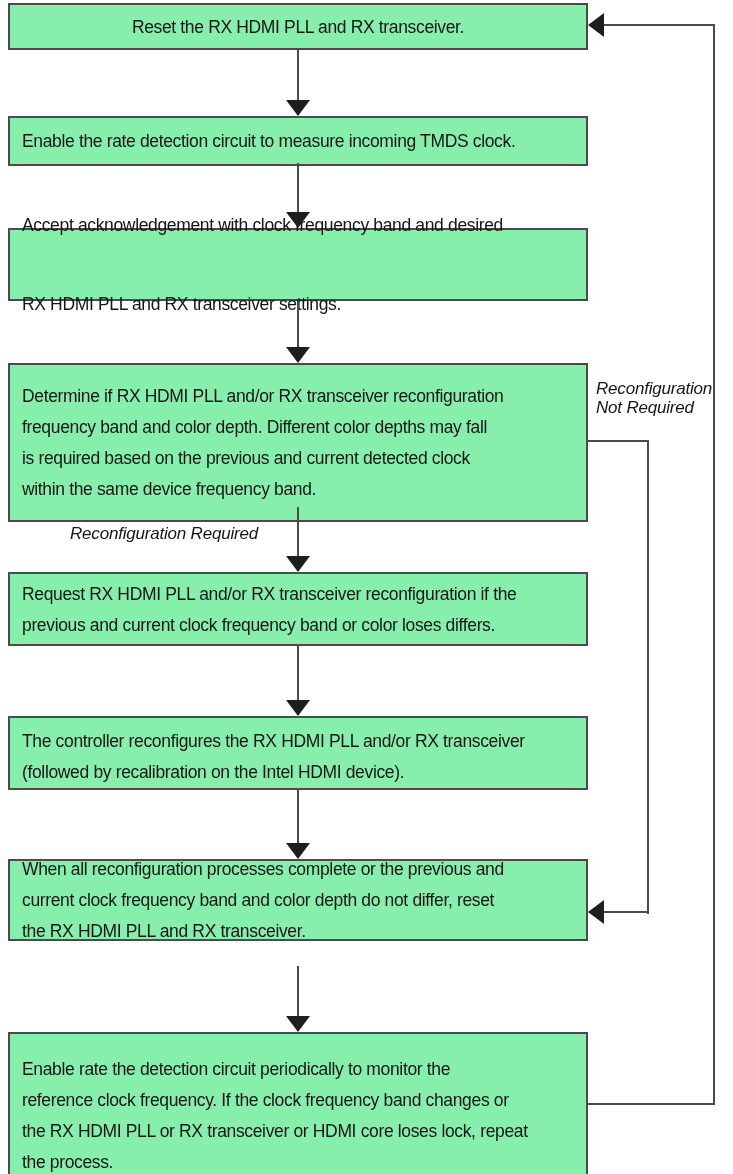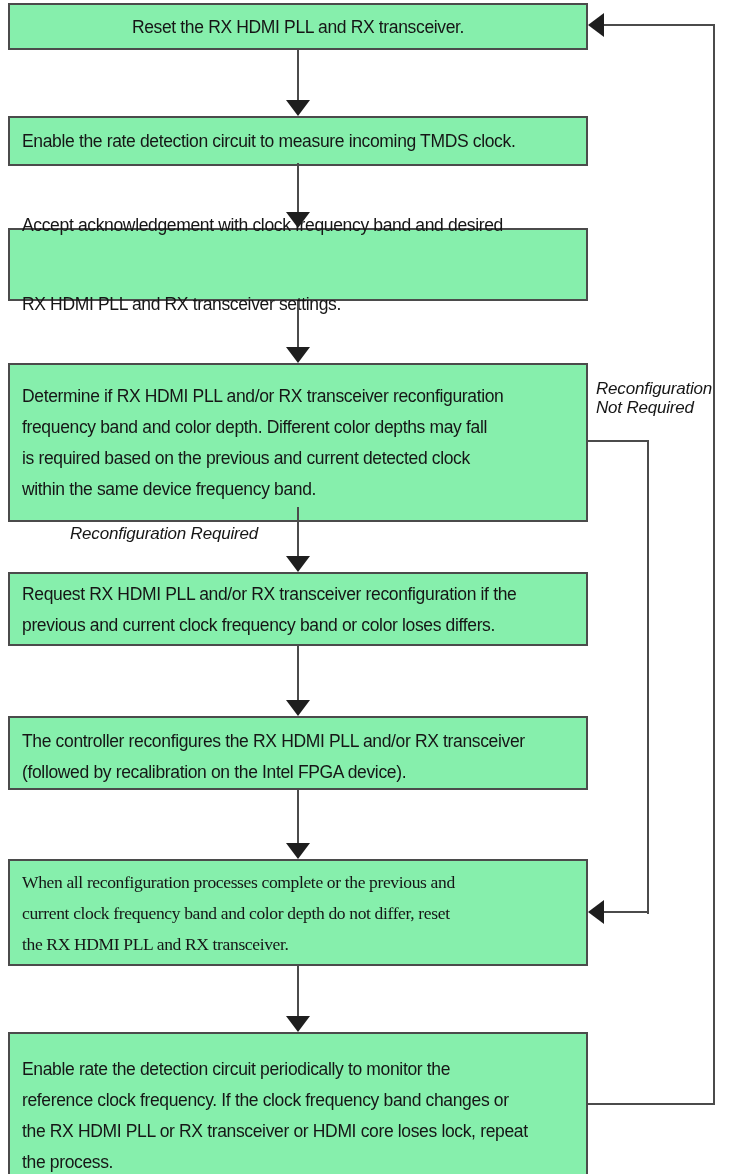--- a/index.html
+++ b/index.html
@@ -71,21 +71,21 @@
   }
   .flow-label.right-align { text-align: center; }
 
   
   .b0 { top: 3px;    height: 47px; }
   .b1 { top: 116px;  height: 50px; }
   .b2 { top: 228px;  height: 73px; gap: 48px; }
   .b3 { top: 363px;  height: 159px; }
   .b4 { top: 572px;  height: 74px; }
   .b5 { top: 716px;  height: 74px; justify-content: flex-end; }
-  .b6 { top: 859px;  height: 107px; font-family: Liberation Serif, serif; }
+  .b6 { top: 859px;  height: 82px; }
   .b7 { top: 1032px; height: 166px; }
 
   
   .s0 { left: 297px; top: 50px;  height: 51px; }
   .s1 { left: 297px; top: 163px; height: 50px; }
   .s2 { left: 297px; top: 301px; height: 47px; }
   .s3 { left: 297px; top: 507px; height: 50px; }
   .s4 { left: 297px; top: 646px; height: 55px; }
   .s5 { left: 297px; top: 790px; height: 54px; }
   .s6 { left: 297px; top: 966px; height: 51px; }
@@ -139,21 +139,21 @@
     <div class="bline">within the same device frequency band.</div>
   </div>
 
   <div class="box b4">
     <div class="bline">Request RX HDMI PLL and/or RX transceiver reconfiguration if the</div>
     <div class="bline">previous and current clock frequency band or color loses differs.</div>
   </div>
 
   <div class="box b5">
     <div class="bline">The controller reconfigures the RX HDMI PLL and/or RX transceiver</div>
-    <div class="bline">(followed by recalibration on the Intel FPGA device).</div>
+    <div class="bline">(followed by recalibration on the Intel HDMI device).</div>
   </div>
 
   <div class="box b6">
     <div class="bline">When all reconfiguration processes complete or the previous and</div>
     <div class="bline">current clock frequency band and color depth do not differ, reset</div>
     <div class="bline">the RX HDMI PLL and RX transceiver.</div>
   </div>
 
   <div class="box b7">
     <div class="bline">Enable rate the detection circuit periodically to monitor the</div>

